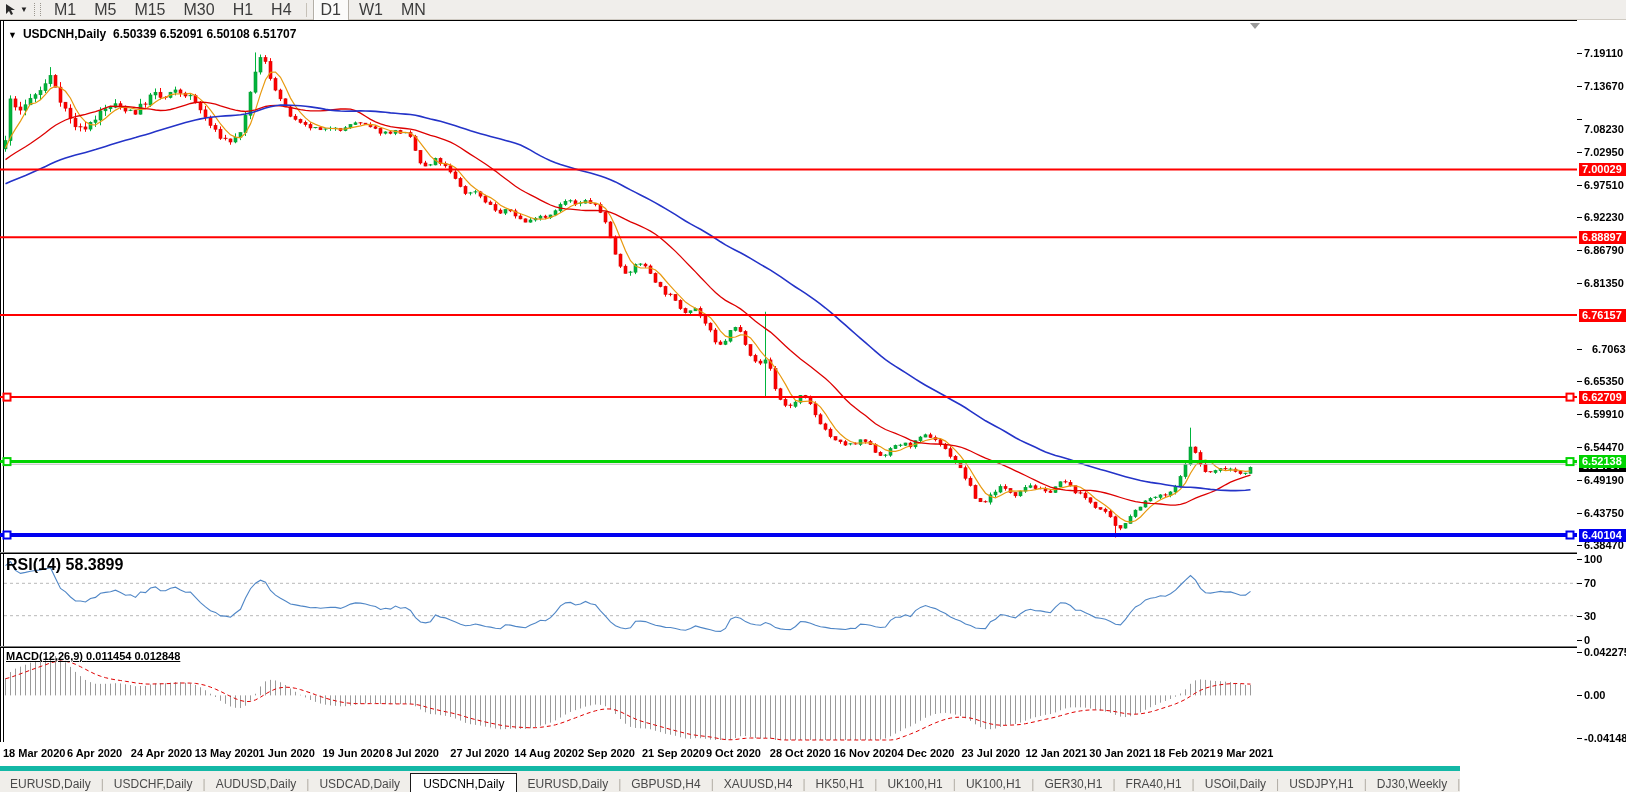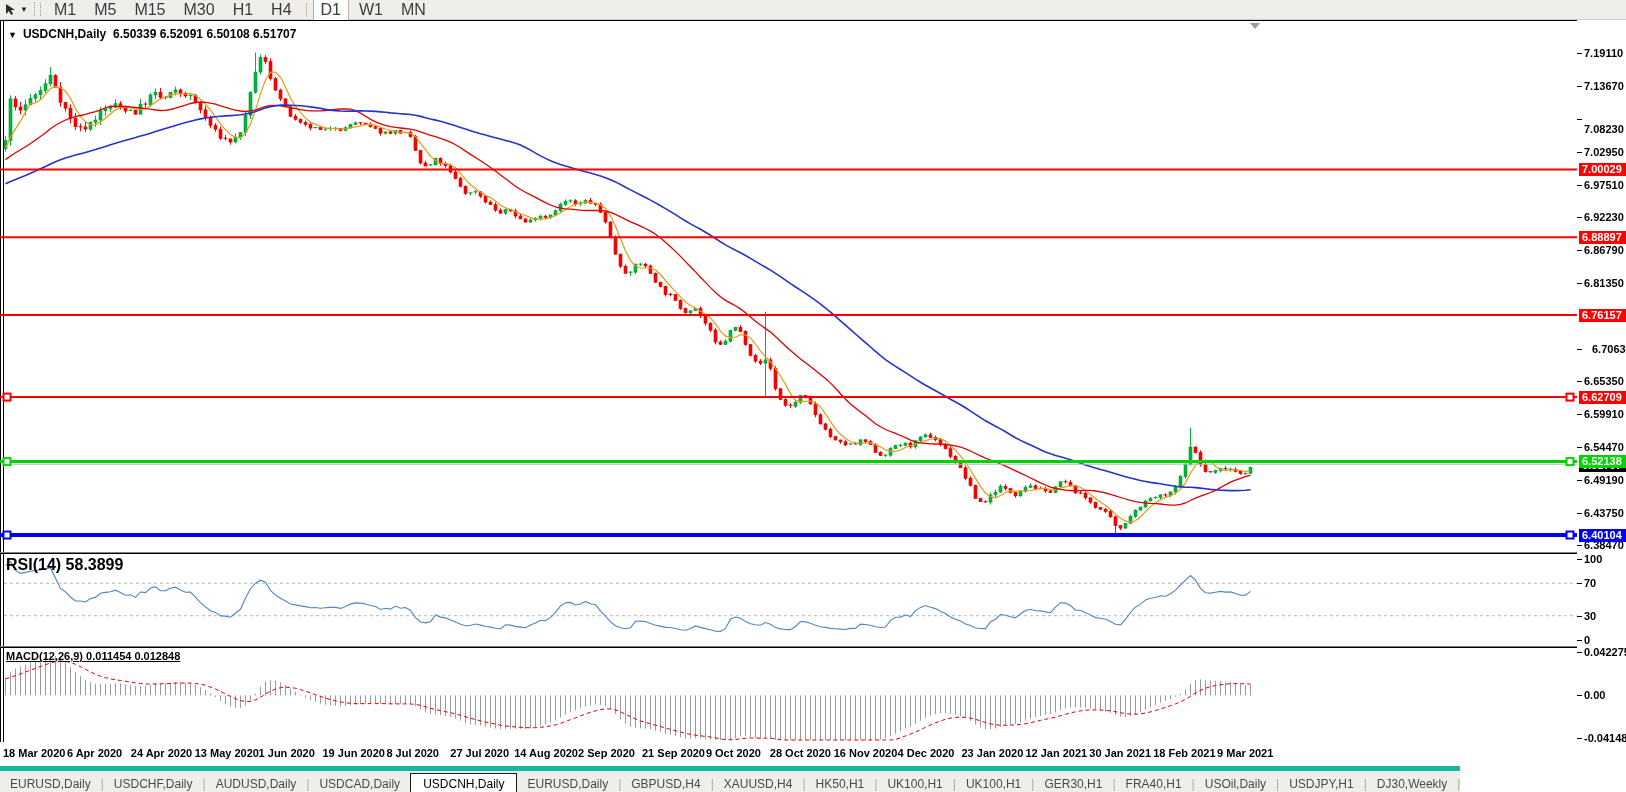--- a/index.html
+++ b/index.html
@@ -929,21 +929,21 @@
       <div class="dlabel" style="left: 322.5px;">19 Jun 2020</div>
       <div class="dlabel" style="left: 386.4px;">8 Jul 2020</div>
       <div class="dlabel" style="left: 450.3px;">27 Jul 2020</div>
       <div class="dlabel" style="left: 514.2px;">14 Aug 2020</div>
       <div class="dlabel" style="left: 578.1px;">2 Sep 2020</div>
       <div class="dlabel" style="left: 642px;">21 Sep 2020</div>
       <div class="dlabel" style="left: 705.9px;">9 Oct 2020</div>
       <div class="dlabel" style="left: 769.8px;">28 Oct 2020</div>
       <div class="dlabel" style="left: 833.7px;">16 Nov 2020</div>
       <div class="dlabel" style="left: 897.6px;">4 Dec 2020</div>
-      <div class="dlabel" style="left: 961.5px;">23 Jan 2020</div>
+      <div class="dlabel" style="left: 961.5px;">23 Jul 2020</div>
       <div class="dlabel" style="left: 1025.4px;">12 Jan 2021</div>
       <div class="dlabel" style="left: 1089.3px;">30 Jan 2021</div>
       <div class="dlabel" style="left: 1153.2px;">18 Feb 2021</div>
       <div class="dlabel" style="left: 1217.1px;">9 Mar 2021</div>
     </div>
 </div>
 
 <div id="tabbar">
     <div class="tab">EURUSD,Daily</div>
     <span class="tabsep">|</span>

